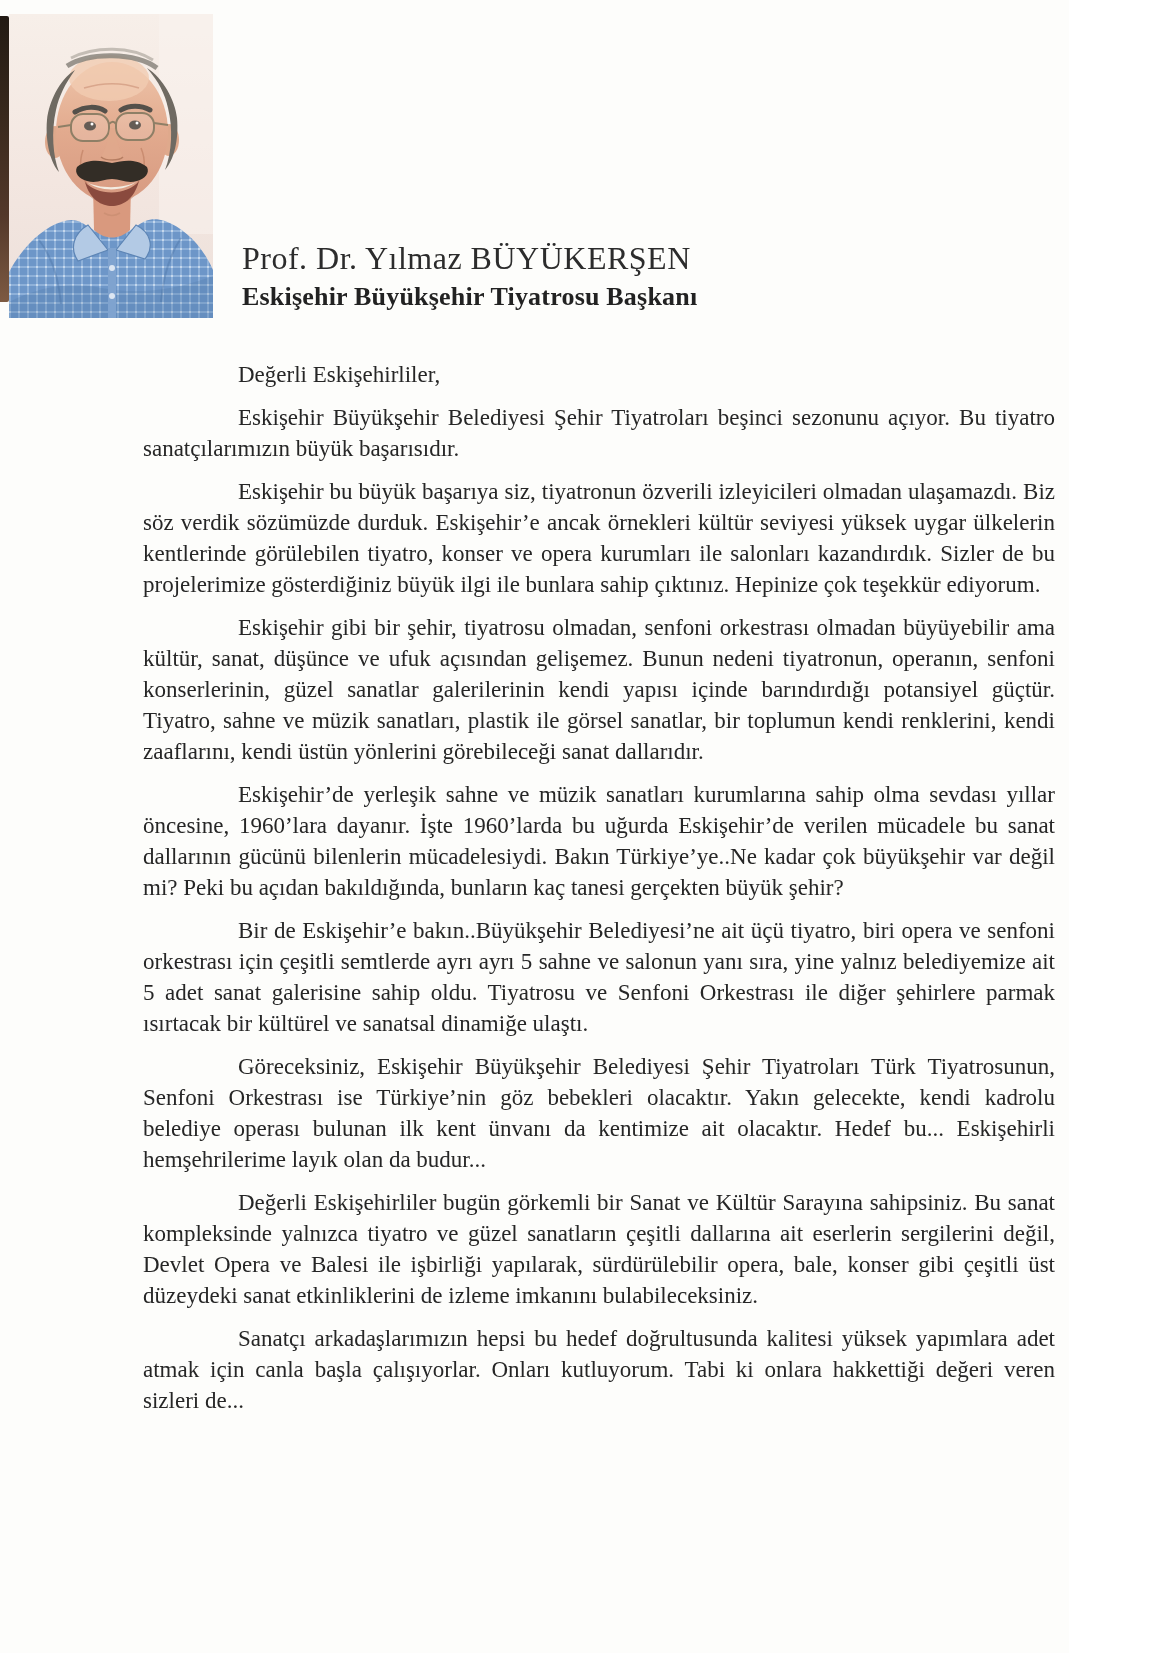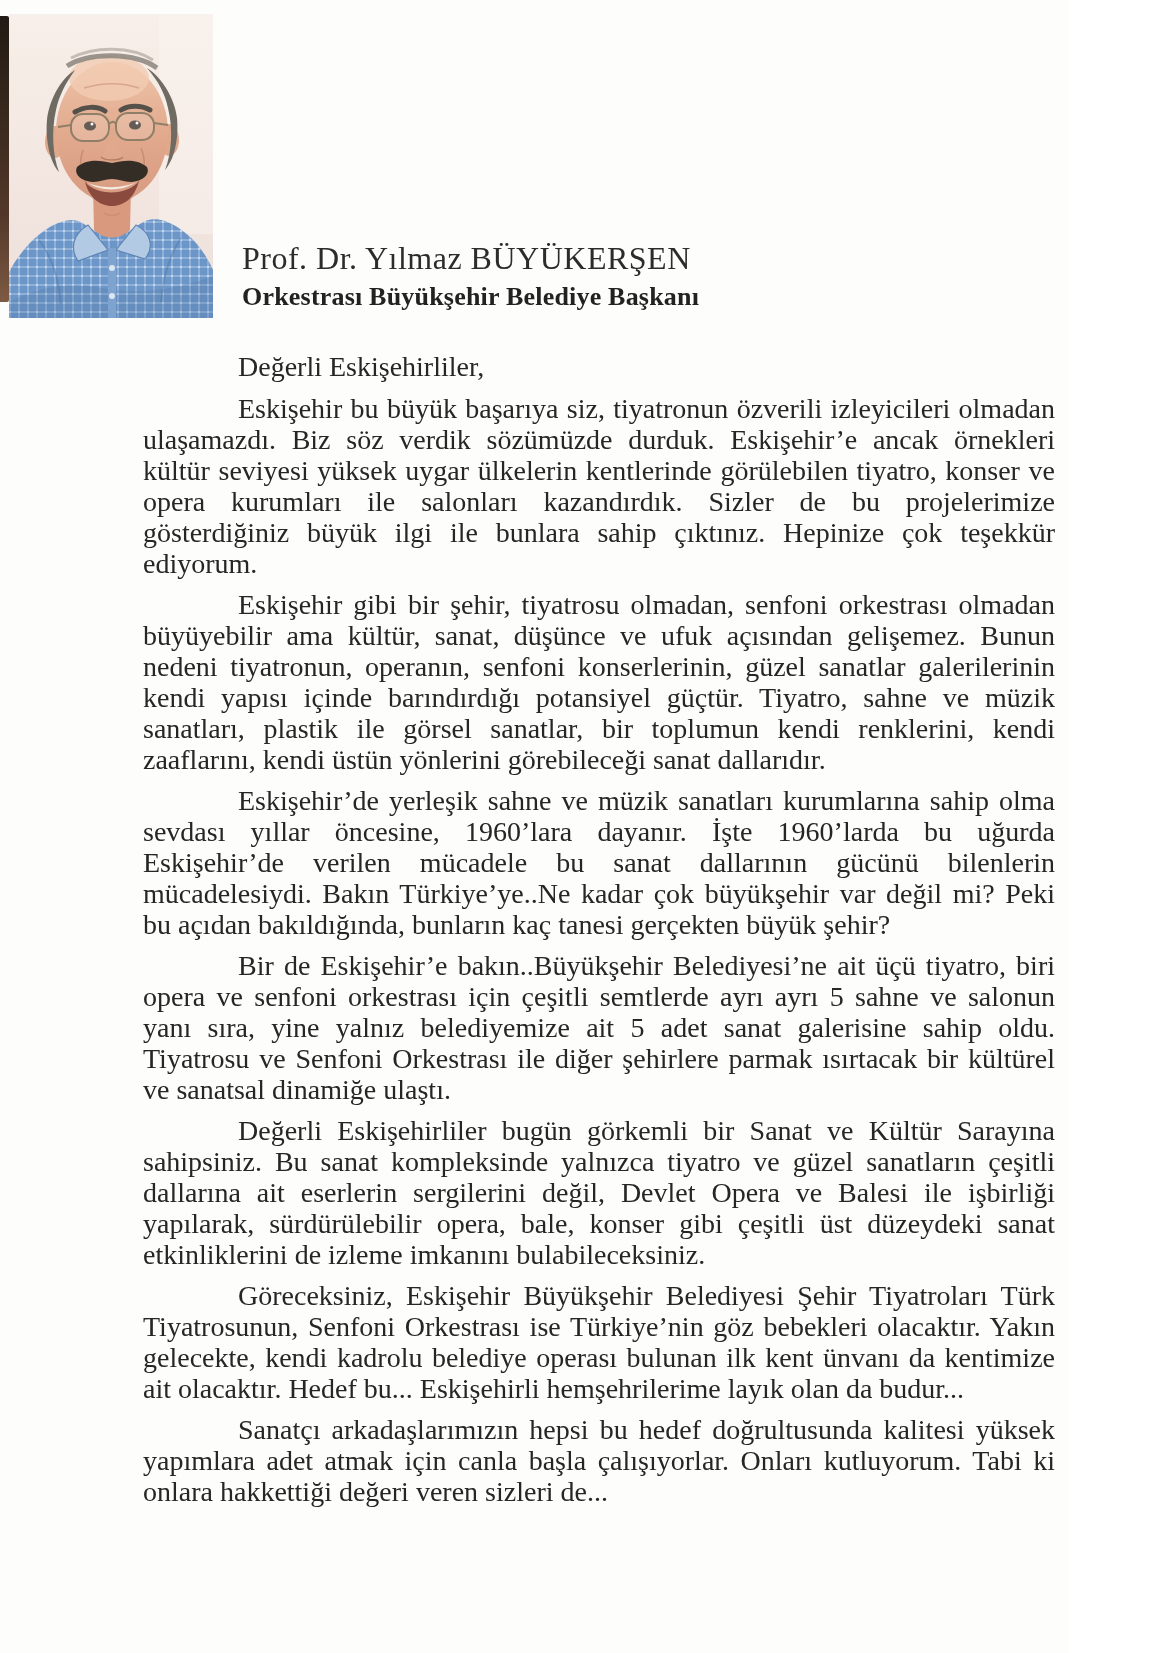--- a/index.html
+++ b/index.html
@@ -51,22 +51,22 @@
     letter-spacing: 0.2px;
   }
 
   .letter {
     position: absolute;
     left: 143px; top: 347px;
     width: 912px;
     color: #262626;
   }
   .letter p {
-    margin: 4px 0 10px 0;
-    font-size: 28px;
+    margin: 12px 0 10px 0;
+    font-size: 23px;
     line-height: 31px;
     text-indent: 95px;
     text-align: justify;
     color: #262626;
   }
   .letter p.salutation {
     text-align: left;
     margin-bottom: 11px;
   }
 </style>
@@ -154,27 +154,28 @@
 
       <path d="M76,168 C88,182 118,182 130,167 C125,186 113,192 103,192 C93,192 81,186 76,168 Z" fill="#8a4a3e"></path>
       <path d="M78,168 C90,178 116,178 128,167 C118,175 88,175 78,168 Z" fill="#f3ece2"></path>
 
       <path d="M95,199 C100,202 106,202 111,199" stroke="#c48a6e" stroke-width="1.5" fill="none" opacity="0.6"></path>
     </svg>
   </figure>
 
   <header class="header-block">
     <div class="author-name">Prof. Dr. Yılmaz BÜYÜKERŞEN</div>
-    <div class="author-title">Orkestrası Büyükşehir Belediye Başkanı</div>
+    <div class="author-title">Eskişehir Büyükşehir Tiyatrosu Başkanı</div>
   </header>
 
   <main class="letter">
     <p class="salutation">Değerli Eskişehirliler,</p>
+    <p>Eskişehir Büyükşehir Belediyesi Şehir Tiyatroları beşinci sezonunu açıyor. Bu tiyatro sanatçılarımızın büyük başarısıdır.</p>
     <p>Eskişehir bu büyük başarıya siz, tiyatronun özverili izleyicileri olmadan ulaşamazdı. Biz söz verdik sözümüzde durduk. Eskişehir’e ancak örnekleri kültür seviyesi yüksek uygar ülkelerin kentlerinde görülebilen tiyatro, konser ve opera kurumları ile salonları kazandırdık. Sizler de bu projelerimize gösterdiğiniz büyük ilgi ile bunlara sahip çıktınız. Hepinize çok teşekkür ediyorum.</p>
     <p>Eskişehir gibi bir şehir, tiyatrosu olmadan, senfoni orkestrası olmadan büyüyebilir ama kültür, sanat, düşünce ve ufuk açısından gelişemez. Bunun nedeni tiyatronun, operanın, senfoni konserlerinin, güzel sanatlar galerilerinin kendi yapısı içinde barındırdığı potansiyel güçtür. Tiyatro, sahne ve müzik sanatları, plastik ile görsel sanatlar, bir toplumun kendi renklerini, kendi zaaflarını, kendi üstün yönlerini görebileceği sanat dallarıdır.</p>
     <p>Eskişehir’de yerleşik sahne ve müzik sanatları kurumlarına sahip olma sevdası yıllar öncesine, 1960’lara dayanır. İşte 1960’larda bu uğurda Eskişehir’de verilen mücadele bu sanat dallarının gücünü bilenlerin mücadelesiydi. Bakın Türkiye’ye..Ne kadar çok büyükşehir var değil mi? Peki bu açıdan bakıldığında, bunların kaç tanesi gerçekten büyük şehir?</p>
     <p>Bir de Eskişehir’e bakın..Büyükşehir Belediyesi’ne ait üçü tiyatro, biri opera ve senfoni orkestrası için çeşitli semtlerde ayrı ayrı 5 sahne ve salonun yanı sıra, yine yalnız belediyemize ait 5 adet sanat galerisine sahip oldu. Tiyatrosu ve Senfoni Orkestrası ile diğer şehirlere parmak ısırtacak bir kültürel ve sanatsal dinamiğe ulaştı.</p>
+    <p>Göreceksiniz, Eskişehir Büyükşehir Belediyesi Şehir Tiyatroları Türk Tiyatrosunun, Senfoni Orkestrası ise Türkiye’nin göz bebekleri olacaktır. Yakın gelecekte, kendi kadrolu belediye operası bulunan ilk kent ünvanı da kentimize ait olacaktır. Hedef bu... Eskişehirli hemşehrilerime layık olan da budur...</p>
     <p>Değerli Eskişehirliler bugün görkemli bir Sanat ve Kültür Sarayına sahipsiniz. Bu sanat kompleksinde yalnızca tiyatro ve güzel sanatların çeşitli dallarına ait eserlerin sergilerini değil, Devlet Opera ve Balesi ile işbirliği yapılarak, sürdürülebilir opera, bale, konser gibi çeşitli üst düzeydeki sanat etkinliklerini de izleme imkanını bulabileceksiniz.</p>
-    <p>Göreceksiniz, Eskişehir Büyükşehir Belediyesi Şehir Tiyatroları Türk Tiyatrosunun, Senfoni Orkestrası ise Türkiye’nin göz bebekleri olacaktır. Yakın gelecekte, kendi kadrolu belediye operası bulunan ilk kent ünvanı da kentimize ait olacaktır. Hedef bu... Eskişehirli hemşehrilerime layık olan da budur...</p>
     <p>Sanatçı arkadaşlarımızın hepsi bu hedef doğrultusunda kalitesi yüksek yapımlara adet atmak için canla başla çalışıyorlar. Onları kutluyorum. Tabi ki onlara hakkettiği değeri veren sizleri de...</p>
   </main>
 
 </div>
 
 </body></html>

